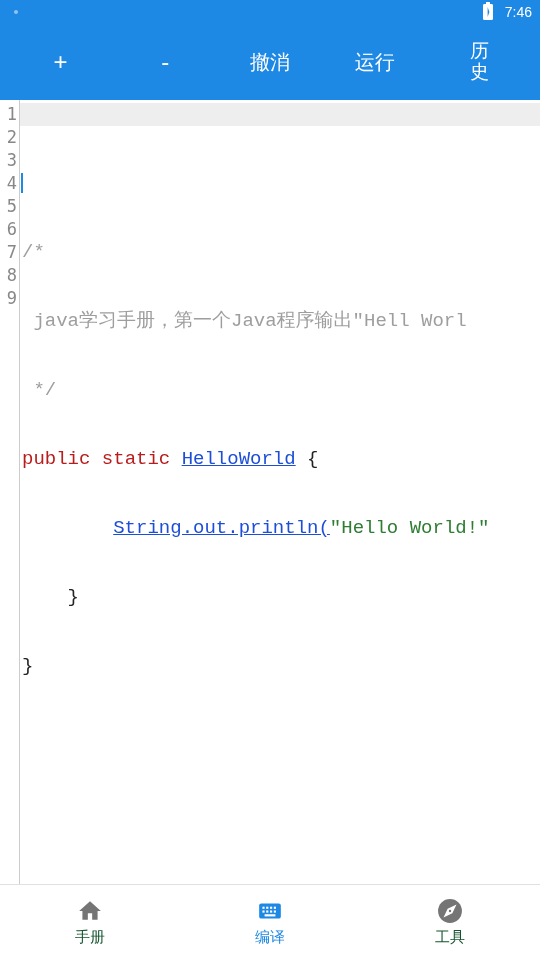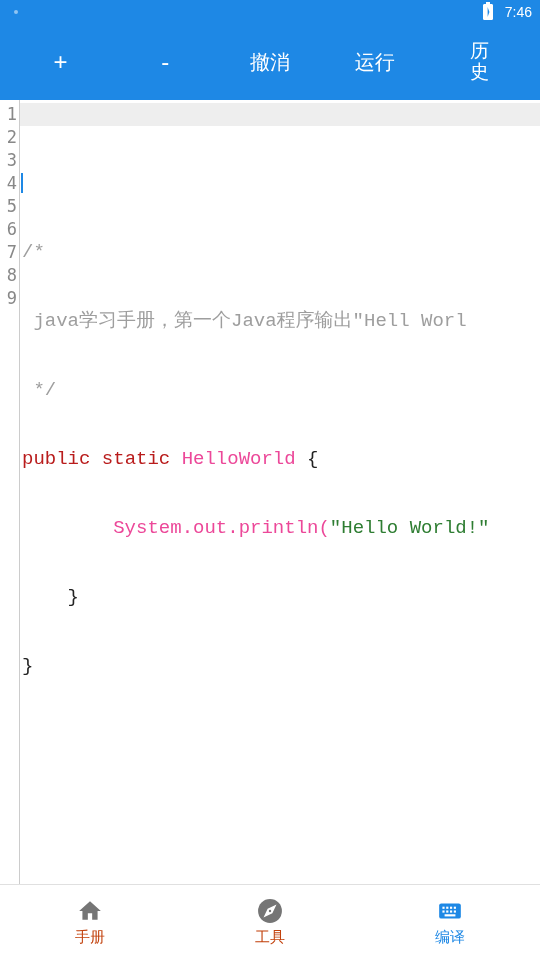--- a/index.html
+++ b/index.html
@@ -114,21 +114,21 @@
       left: 0; right: 0;
       height: 23px;
     }
     .code-line {
       height: 23px;
       padding-left: 2px;
       position: relative;
     }
     .tok-comment { color: #9e9e9e; }
     .tok-keyword { color: #b91c1c; }
-    .tok-iden { color: #ec4899; }
+    .tok-iden { color: #1d4ed8; text-decoration: underline; }
     .tok-punct { color: #222; }
     .tok-string { color: #2e7d32; }
     .cursor {
       display: inline-block;
       width: 2px;
       height: 20px;
       background: #1e88e5;
       vertical-align: middle;
       margin-left: -1px;
     }
@@ -141,21 +141,21 @@
       display: flex;
       justify-content: space-around;
       align-items: center;
     }
     .nav-item {
       flex: 1;
       display: flex;
       flex-direction: column;
       align-items: center;
       gap: 4px;
-      color: #c2410c;
+      color: #14532d;
       font-size: 15px;
       cursor: pointer;
     }
     .nav-item.active { color: #1e88e5; }
     .nav-icon {
       width: 26px; height: 26px;
       display: flex;
       align-items: center;
       justify-content: center;
     }
@@ -192,54 +192,54 @@
     <div class="gutter-line">8</div>
     <div class="gutter-line">9</div>
   </div>
   <div class="code-area">
     <div class="current-line-bg" style="top:3px"></div>
     <div class="code-line"><span class="cursor"></span></div>
     <div class="code-line"><span class="tok-comment">/*</span></div>
     <div class="code-line"><span class="tok-comment"> java学习手册，第一个Java程序输出"Hell Worl</span></div>
     <div class="code-line"><span class="tok-comment"> */</span></div>
     <div class="code-line"><span class="tok-keyword">public</span> <span class="tok-keyword">static</span> <span class="tok-iden">HelloWorld</span><span class="tok-punct"> {</span></div>
-    <div class="code-line"><span>        </span><span class="tok-iden">System.out.println(</span><span class="tok-string">"Hello World!"</span></div>
+    <div class="code-line"><span>        </span><span class="tok-iden">String.out.println(</span><span class="tok-string">"Hello World!"</span></div>
     <div class="code-line"><span>    </span><span class="tok-punct">}</span></div>
     <div class="code-line"><span class="tok-punct">}</span></div>
   </div>
 </div>
 
 <div class="bottom-nav">
   <div class="nav-item">
     <span class="nav-icon">
       <svg viewBox="0 0 24 24">
           <path class="gray-fill" d="M10 20v-6h4v6h5v-8h3L12 3 2 12h3v8z"></path>
         </svg>
     </span>
     <span>手册</span>
-  </div>
-  <div class="nav-item">
-    <span class="nav-icon">
-      <svg viewBox="0 0 24 24">
-          <circle class="gray-fill" cx="12" cy="12" r="11"></circle>
-          <path fill="#fff" d="M14.19 14.19L6 18l3.81-8.19L18 6l-3.81 8.19zM12 10.9a1.1 1.1 0 100 2.2 1.1 1.1 0 000-2.2z"></path>
-        </svg>
-    </span>
-    <span>工具</span>
   </div>
   <div class="nav-item active">
     <span class="nav-icon">
       <svg viewBox="0 0 24 24">
           <rect class="blue-fill" x="2" y="5" width="20" height="14" rx="2"></rect>
           <rect fill="#fff" x="5" y="8" width="2" height="2"></rect>
           <rect fill="#fff" x="8.5" y="8" width="2" height="2"></rect>
           <rect fill="#fff" x="12" y="8" width="2" height="2"></rect>
           <rect fill="#fff" x="15.5" y="8" width="2" height="2"></rect>
           <rect fill="#fff" x="5" y="11.5" width="2" height="2"></rect>
           <rect fill="#fff" x="8.5" y="11.5" width="2" height="2"></rect>
           <rect fill="#fff" x="12" y="11.5" width="2" height="2"></rect>
           <rect fill="#fff" x="15.5" y="11.5" width="2" height="2"></rect>
           <rect fill="#fff" x="7" y="15" width="10" height="2"></rect>
         </svg>
     </span>
     <span>编译</span>
   </div>
+  <div class="nav-item">
+    <span class="nav-icon">
+      <svg viewBox="0 0 24 24">
+          <circle class="gray-fill" cx="12" cy="12" r="11"></circle>
+          <path fill="#fff" d="M14.19 14.19L6 18l3.81-8.19L18 6l-3.81 8.19zM12 10.9a1.1 1.1 0 100 2.2 1.1 1.1 0 000-2.2z"></path>
+        </svg>
+    </span>
+    <span>工具</span>
+  </div>
 </div>
 
 </body></html>

